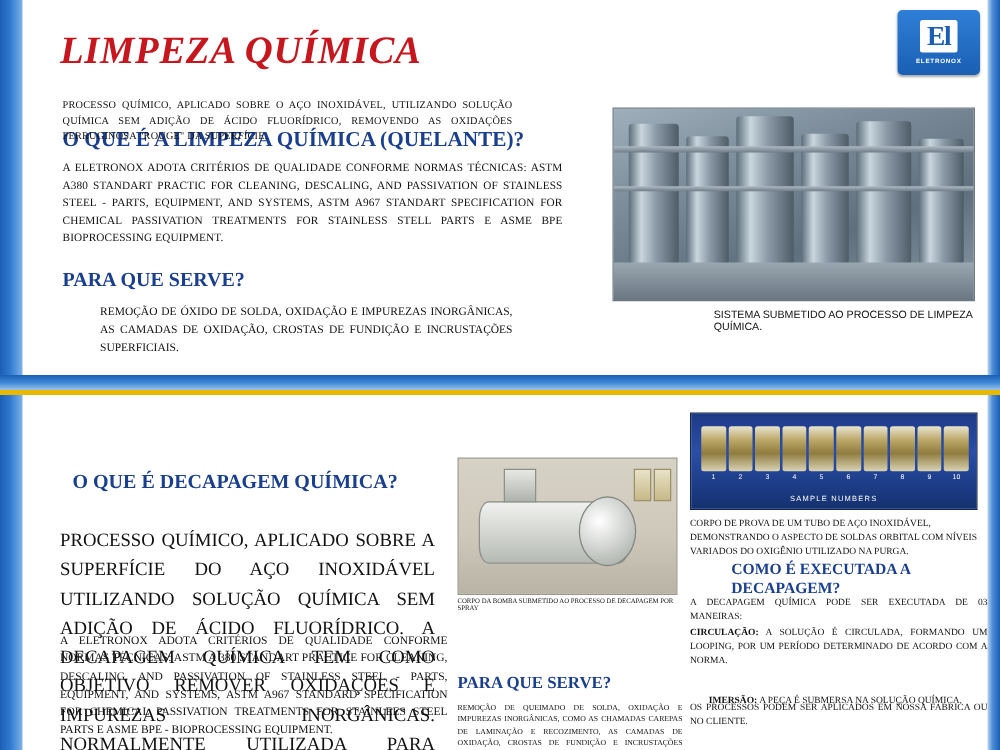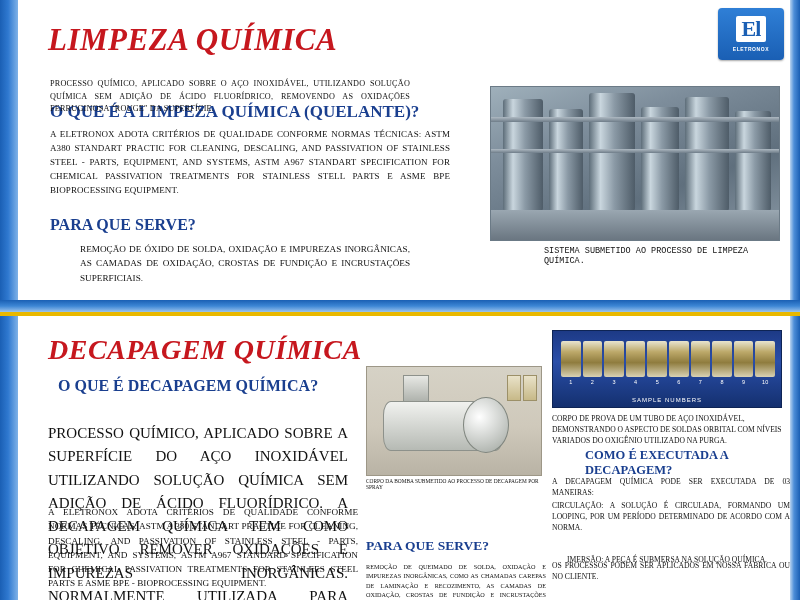--- a/index.html
+++ b/index.html
@@ -132,22 +132,22 @@
   }
   .photo1 .pipe {
     position: absolute;
     background: linear-gradient(to bottom, #aeb9c2, #6f7d89);
   }
   .photo1 .floor {
     position: absolute; left:0; bottom:0; width:100%; height:30px;
     background: linear-gradient(to bottom, #9aa7b1, #6a7681);
   }
   .cap1 {
-    position: absolute; left: 544px; top: 246px; width: 213px;
-    font-family: Liberation Mono, monospace;
+    position: absolute; left: 571px; top: 246px; width: 213px;
+    font-family: Liberation Sans, sans-serif;
     font-size: 8.5px; color: #111;
   }
 
   
   .sec2-title {
     position: absolute; left: 48px; top: 334px;
     font-size: 28px;
   }
   .sec2-sub {
     position: absolute; left: 58px; top: 377px;
@@ -239,21 +239,21 @@
     position: absolute; left: 552px; top: 413px; width: 238px;
     font-family: "Liberation Serif", serif;
     font-size: 7.6px; color: #111; line-height: 1.45;
   }
   .sec2-h4 {
     position: absolute; left: 552px; top: 448px;
     font-size: 12.5px;
     margin-left: 33px;
   }
   .r-p { position: absolute; left: 552px; width: 238px; font-size: 7.6px; line-height: 1.45; }
-  .r-p b { font-weight: normal; }
+  .r-p b { font-weight: bold; }
 </style>
 </head>
 <body>
 
 <div class="page">
 
   <div class="left-bar"></div>
   <div class="left-bar-yellow"></div>
   <div class="right-bar"></div>
   <div class="mid-divider"></div>
@@ -277,21 +277,20 @@
     <div class="tank" style="left:98px; top:6px; width:46px; height:118px;"></div>
     <div class="tank" style="left:150px; top:20px; width:38px; height:104px;"></div>
     <div class="tank" style="left:194px; top:10px; width:44px; height:114px;"></div>
     <div class="tank" style="left:244px; top:24px; width:36px; height:100px;"></div>
     <div class="pipe" style="left:0; top:30px; width:290px; height:5px;"></div>
     <div class="pipe" style="left:0; top:62px; width:290px; height:4px;"></div>
     <div class="floor"></div>
   </div>
   <div class="cap1 smallcaps-title">Sistema submetido ao processo de limpeza química.</div>
 
-  <div class="sec2-title title-red smallcaps-title">Decapagem química</div>
   <div class="sec2-sub heading-blue smallcaps-title">O que é decapagem química?</div>
   <div class="sec2-p1 body-txt smallcaps-title">Processo químico, aplicado sobre a superfície do aço inoxidável utilizando solução química SEM ADIÇÃO DE ÁCIDO FLUORÍDRICO. A decapagem química tem como objetivo remover oxidações e impurezas inorgânicas. Normalmente utilizada para remoção do "queimado de solda" da superfície das juntas soldadas</div>
   <div class="sec2-p2 body-txt smallcaps-title">A Eletronox adota critérios de qualidade conforme normas técnicas: ASTM A 380 Standart Practice for Cleaning, Descaling, and Passivation of Stainless Steel - Parts, Equipment, and Systems, ASTM A967 Standard Specification for Chemical Passivation Treatments for Stainlees Steel Parts e ASME BPE - Bioprocessing Equipment.</div>
 
   <div class="photo2">
     <div class="stack"></div>
     <div class="jug" style="left:140px;"></div>
     <div class="jug" style="left:156px;"></div>
     <div class="body-shape"></div>
     <div class="drum"></div>

